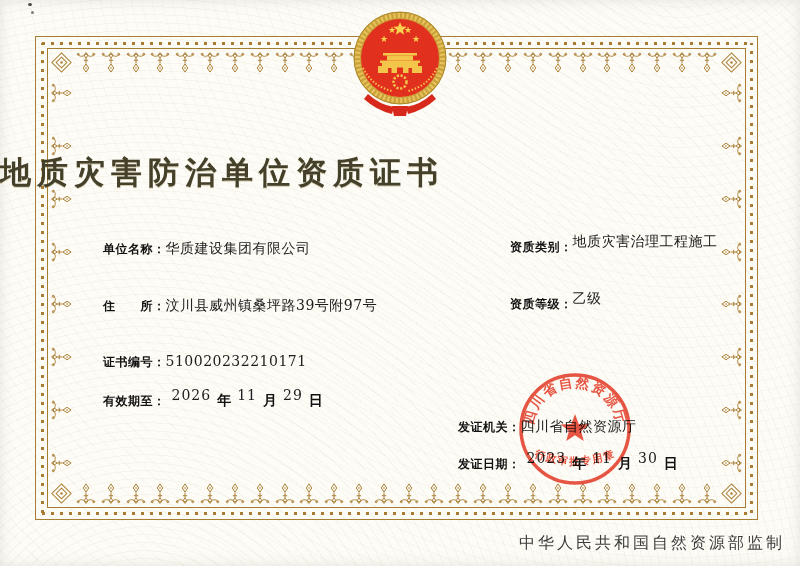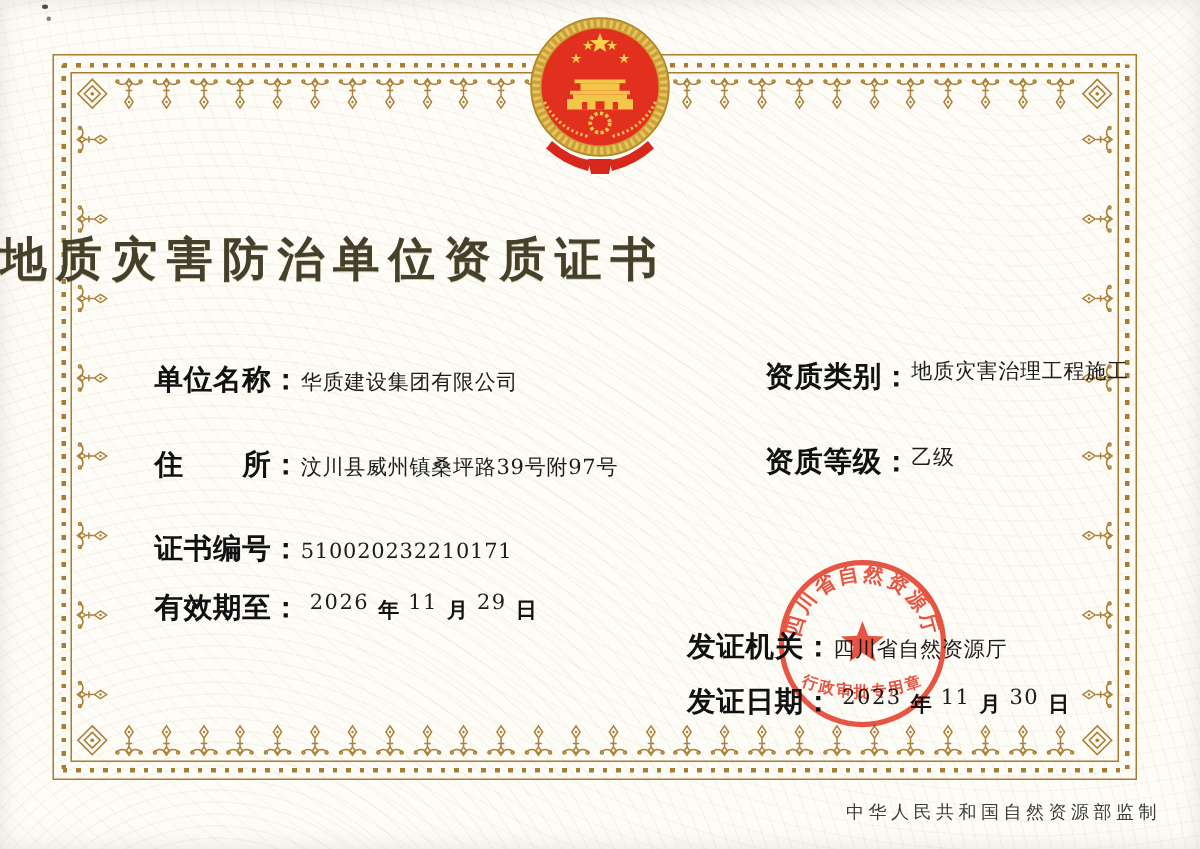--- a/index.html
+++ b/index.html
@@ -34,34 +34,34 @@
   .corner.tl{top:14px;left:14px;} .corner.tr{top:14px;right:14px;}
   .corner.bl{bottom:14px;left:14px;} .corner.br{bottom:14px;right:14px;}
   
   .emblem{position:absolute;left:350px;top:10px;width:100px;height:114px;z-index:3;}
   
   .title{position:absolute;left:0;right:0;top:152px;text-align:left;
     font-size:31px;font-weight:bold;letter-spacing:6px;color:#45402a;
     text-shadow:0 1px 0 rgba(130,110,50,0.35);z-index:2;}
   
   .row{position:absolute;white-space:nowrap;z-index:2;font-size:14px;color:#1c1c1c;}
-  .row .lab{font-weight:bold;color:#111;letter-spacing:0.5px;font-size:19px;}
+  .row .lab{font-weight:bold;color:#111;letter-spacing:0.5px;font-size:12px;}
   .row .val{letter-spacing:0.5px;}
   .raised{position:relative;top:-5px;display:inline-block;}
   .num{position:relative;top:-5px;display:inline-block;margin:0 6px;letter-spacing:1px;}
   .unit{font-weight:bold;color:#111;}
   .r1{left:103px;top:240px;} .r2{left:103px;top:297px;}
   .r3{left:103px;top:353px;} .r4{left:103px;top:392px;}
   .r5{left:510px;top:238px;} .r6{left:510px;top:295px;}
   .r7{left:458px;top:418px;} .r8{left:458px;top:455px;text-align:center;}
   
   .seal{position:absolute;left:516px;top:370px;width:118px;height:118px;
     z-index:4;opacity:0.88;mix-blend-mode:multiply;}
   
-  .footer{position:absolute;top:533px;right:26px;font-size:12px;
+  .footer{position:absolute;top:533px;right:15px;font-size:16px;
     letter-spacing:3px;color:#3c3c3c;z-index:2;}
   .speck{position:absolute;background:#4a4a4a;border-radius:50%;z-index:5;}
   .sp1{left:28px;top:3px;width:4px;height:3px;}
   .sp2{left:31px;top:11px;width:3px;height:3px;opacity:.7;}
   .defs-holder{position:absolute;width:0;height:0;overflow:hidden;}
 </style>
 </head>
 <body>
 
 <div class="page">

